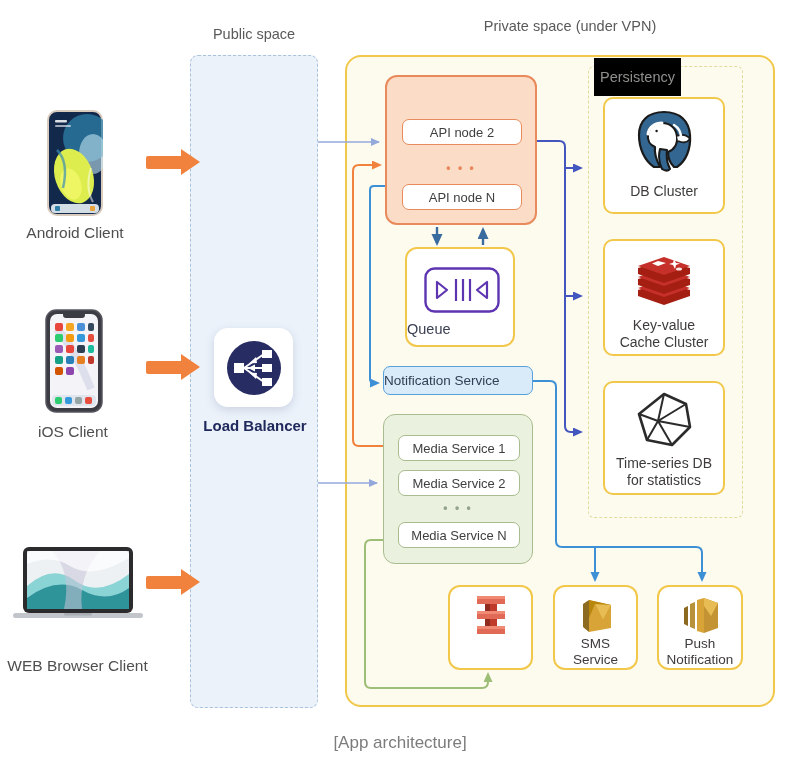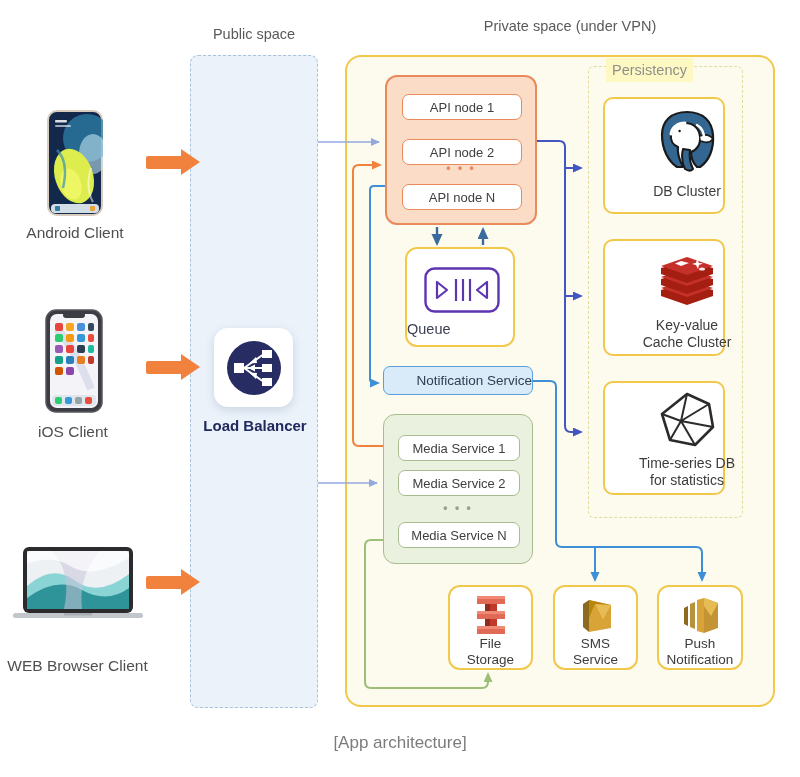--- a/index.html
+++ b/index.html
@@ -40,28 +40,28 @@
   .media-group .dots { color:#93a38d; }
 
   
   .queue-card { position:absolute; left:405px; top:247px; width:110px; height:100px; background:#fff;
     border:2px solid #f2c84b; border-radius:12px; }
   .queue-label { position:absolute; top:72px; width:100%; text-align:left; font-size:14.5px; color:#3a3f52; }
 
   
   .notif-box { position:absolute; left:383px; top:366px; width:150px; height:29px; background:#d9ebf8;
     border:1.6px solid #57a0dc; border-radius:7px; font-size:13.5px; color:#2f4156;
-    display:flex; align-items:center; justify-content:flex-end; }
+    display:flex; align-items:center; justify-content:flex-start; }
 
   
   .persistency { position:absolute; left:588px; top:66px; width:155px; height:452px;
     border:1.6px dashed #e2dc9c; border-radius:6px; }
-  .persistency-label { position:absolute; left:594px; top:58px; background:#fef9c3; padding:4px 6px;
-    font-size:14.5px; color:#8f8f8b; z-index:2;margin-left:12px; }
-  .db-card { position:absolute; left:603px; width:122px; background:#fff; border:2px solid #f2c84b; border-radius:10px;padding-left:23px; }
+  .persistency-label { position:absolute; left:594px; top:58px; background:#000000; padding:11px 6px;
+    font-size:14.5px; color:#8f8f8b; z-index:2; }
+  .db-card { position:absolute; left:603px; width:122px; background:#fff; border:2px solid #f2c84b; border-radius:10px; }
   .db-icon { position:absolute; width:100%; display:flex; justify-content:center; }
   .db-label { position:absolute; width:100%; text-align:center; font-size:14px; color:#3d3c3a; line-height:17px; }
 
   
   .svc-card { position:absolute; top:585px; width:85px; height:85px; background:#fff;
     border:2px solid #f2c84b; border-radius:12px; }
   .svc-icon { position:absolute; top:7px; width:100%; display:flex; justify-content:center; }
   .svc-label { position:absolute; top:49px; width:100%; text-align:center; font-size:13.5px; color:#3d3c3a; line-height:16px; }
 
   .caption { position:absolute; left:0; top:733px; width:800px; text-align:center; font-size:17px; color:#7c7c7c; }
@@ -161,22 +161,21 @@
       <rect x="36" y="24" width="10" height="8" fill="#fff"></rect>
       <rect x="36" y="38" width="10" height="8" fill="#fff"></rect>
       <path d="M30,17 L23,23.5 L31,23 Z" fill="#fff"></path>
       <path d="M29,24.5 L22,28 L29,31.5 Z" fill="#fff"></path>
       <path d="M30,39 L23,32.5 L31,33 Z" fill="#fff"></path>
     </svg>
   </div>
   <div class="lb-label">Load Balancer</div>
 
   <div class="api-group">
-    <div class="node-box" style="top:17px;">API node 1</div>
-    <div class="node-box" style="top:62px;">API node 2</div>
+    <div class="node-box" style="top:42px;">API node 2</div>
     <div class="dots" style="top:84px;">• • •</div>
     <div class="node-box" style="top:107px;">API node N</div>
   </div>
 
   <div class="queue-card">
     <svg style="position:absolute; left:17px; top:18px;" width="76" height="46" viewBox="0 0 76 46">
       <rect x="1.5" y="1.5" width="73" height="43" rx="9" fill="#fff" stroke="#5e35b1" stroke-width="2.4"></rect>
       <path d="M13,15 L13,31 L23,23 Z" fill="none" stroke="#5e35b1" stroke-width="2.2" stroke-linejoin="round"></path>
       <line x1="32" y1="12" x2="32" y2="34" stroke="#5e35b1" stroke-width="2.2"></line>
       <line x1="39" y1="12" x2="39" y2="34" stroke="#5e35b1" stroke-width="2.2"></line>
@@ -256,24 +255,20 @@
         <rect x="14" y="2" width="12" height="38" fill="#c03a2b"></rect>
         <rect x="14" y="2" width="5" height="38" fill="#8f2b1f"></rect>
         <rect x="6" y="2" width="28" height="8" fill="#e06a55"></rect>
         <rect x="6" y="2" width="28" height="3" fill="#f08a75"></rect>
         <rect x="6" y="17" width="28" height="8" fill="#e06a55"></rect>
         <rect x="6" y="17" width="28" height="3" fill="#f08a75"></rect>
         <rect x="6" y="32" width="28" height="8" fill="#e06a55"></rect>
         <rect x="6" y="32" width="28" height="3" fill="#f08a75"></rect>
       </svg>
     </div>
-    <div class="svc-label">
-      <span>File</span><br>
-      <span>Storage</span>
-    </div>
   </div>
 
   <div class="svc-card" style="left:553px;">
     <div class="svc-icon">
       <svg width="42" height="42" viewBox="0 0 42 42">
         <path d="M8,10 L14,6 L14,38 L8,33 Z" fill="#8c6a1f"></path>
         <path d="M14,6 L36,11 L36,34 L14,38 Z" fill="#d8a437"></path>
         <path d="M14,6 L36,11 L28,26 L20,10 L14,24 Z" fill="#b8860b"></path>
         <path d="M20,10 L28,26 L36,11 Z" fill="#e8bc55"></path>
       </svg>

